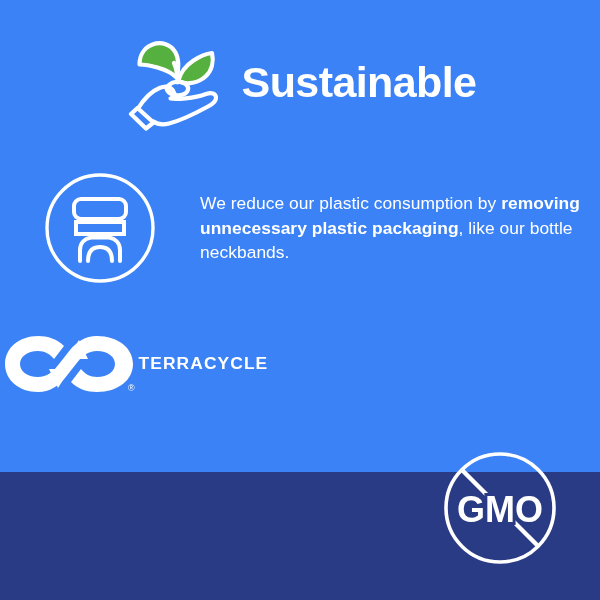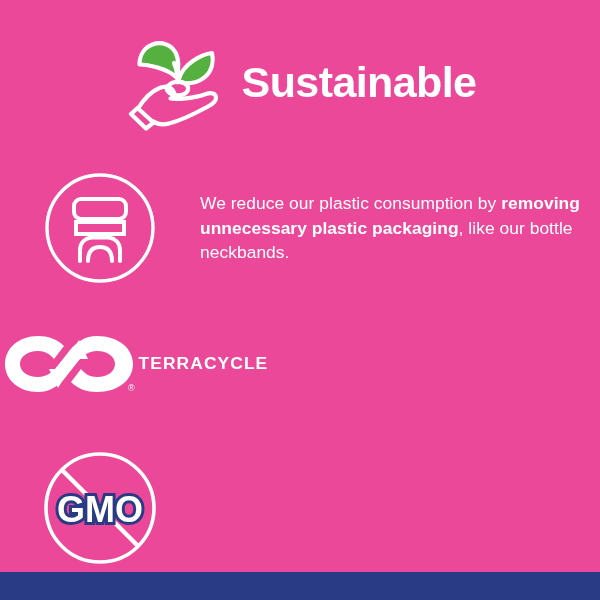--- a/index.html
+++ b/index.html
@@ -12,22 +12,22 @@
     background: #2a3b85;
     font-family: "Liberation Sans", sans-serif;
     overflow: hidden;
     position: relative;
     color: #ffffff;
   }
 
   .page {
     position: relative;
     width: 600px;
-    height: 572px;
-    background: #ec4899;
+    height: 472px;
+    background: #3b82f6;
   }
 
   
   .header {
     position: absolute;
     left: 0;
     top: 26px;
     width: 600px;
     height: 112px;
     display: flex;
@@ -57,21 +57,21 @@
   
   .row {
     position: absolute;
     left: 0;
     width: 600px;
     display: flex;
     align-items: center;
   }
   .row-plastic { top: 166px;  height: 124px; }
   .row-terracycle { top: 302px; height: 124px; }
-  .row-gmo { top: 438px; height: 140px; }
+  .row-gmo { top: 438px; height: 140px; justify-content: flex-end; }
 
   .icon-cell {
     width: 200px;
     flex: 0 0 200px;
     display: flex;
     align-items: center;
     justify-content: center;
   }
   .text-cell {
     flex: 1 1 auto;

